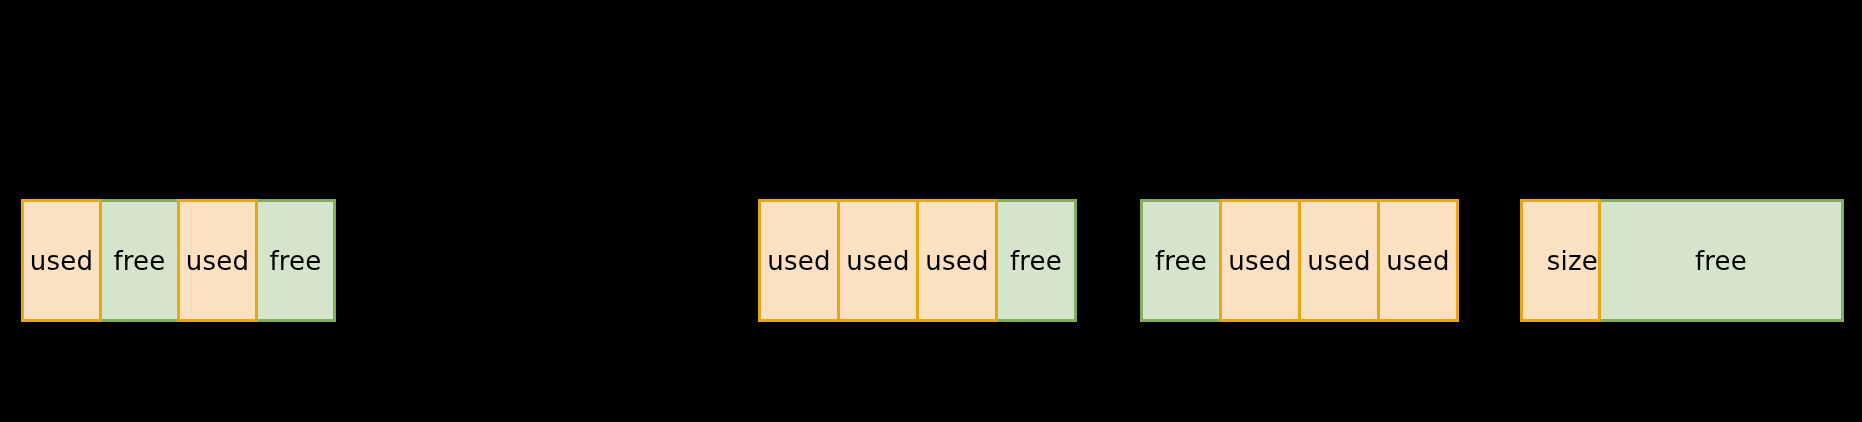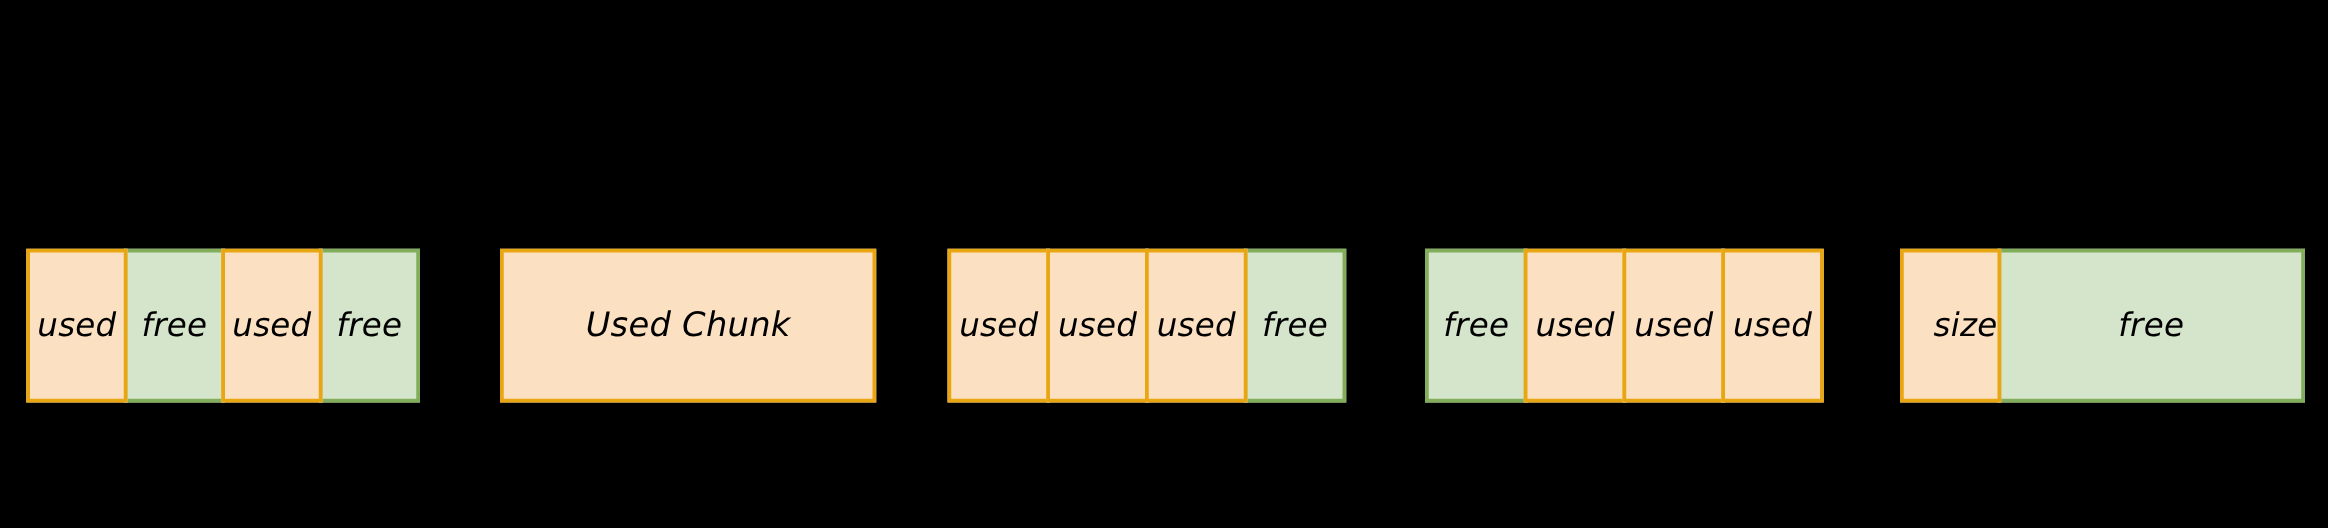--- a/index.html
+++ b/index.html
@@ -15,21 +15,20 @@
     font-family: "DejaVu Sans", sans-serif;
   }
 
   .diagram-canvas {
     position: absolute;
     left: 0;
     top: 0;
     width: 1862px;
     height: 422px;
     background: #000000;
-    font-style: italic;
   }
 
   .chunk-group {
     position: absolute;
     display: flex;
     flex-direction: row;
     align-items: stretch;
     box-sizing: border-box;
   }
 
@@ -84,25 +83,20 @@
       <div class="cell free" style="width: 81px; background: rgb(213, 229, 204); border-color: rgb(130, 174, 92);">
         <span class="cell-label" style="color: rgb(0, 0, 0);">free</span>
       </div>
       <div class="cell used" style="width: 81px; background: rgb(252, 224, 194); border-color: rgb(232, 167, 18);">
         <span class="cell-label" style="color: rgb(0, 0, 0);">used</span>
       </div>
       <div class="cell free" style="width: 81px; background: rgb(213, 229, 204); border-color: rgb(130, 174, 92);">
         <span class="cell-label" style="color: rgb(0, 0, 0);">free</span>
       </div>
     </div>
-    <div class="chunk-group" style="left: 400px; top: 199px; height: 123px;">
-      <div class="cell used" style="width: 301px; background: rgb(252, 224, 194); border-color: rgb(232, 167, 18);">
-        <span class="cell-label large" style="color: rgb(0, 0, 0);">Used Chunk</span>
-      </div>
-    </div>
     <div class="chunk-group" style="left: 758px; top: 199px; height: 123px;">
       <div class="cell used" style="width: 82px; background: rgb(252, 224, 194); border-color: rgb(232, 167, 18);">
         <span class="cell-label" style="color: rgb(0, 0, 0);">used</span>
       </div>
       <div class="cell used" style="width: 82px; background: rgb(252, 224, 194); border-color: rgb(232, 167, 18);">
         <span class="cell-label" style="color: rgb(0, 0, 0);">used</span>
       </div>
       <div class="cell used" style="width: 82px; background: rgb(252, 224, 194); border-color: rgb(232, 167, 18);">
         <span class="cell-label" style="color: rgb(0, 0, 0);">used</span>
       </div>

